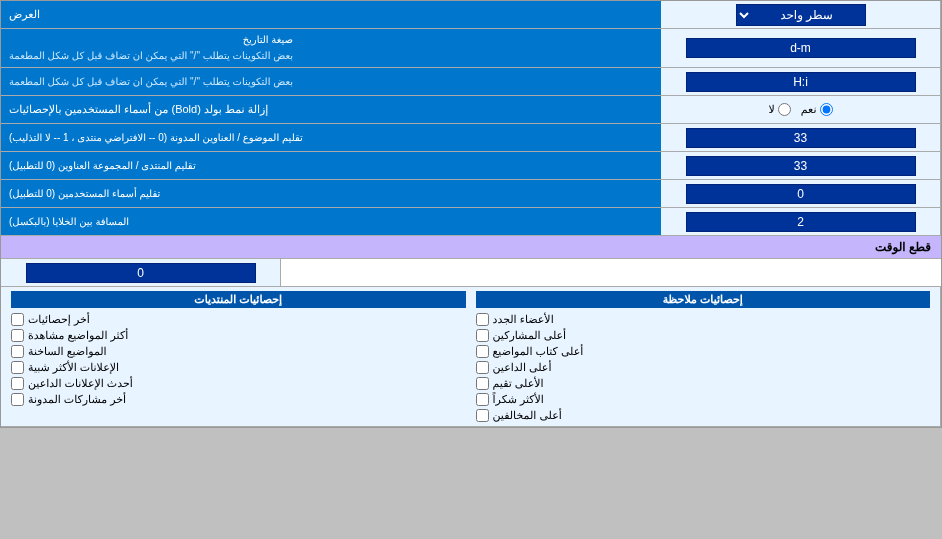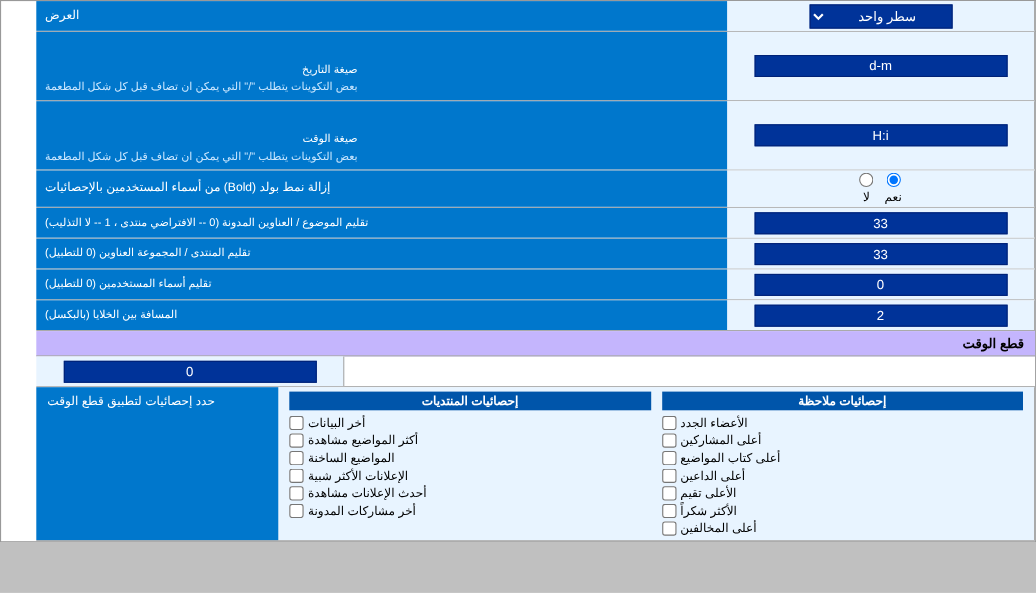--- a/index.html
+++ b/index.html
@@ -6,21 +6,20 @@
     body {
       font-family: Arial, Tahoma, sans-serif;
       background: #c0c0c0;
       direction: rtl;
       font-size: 12px;
     }
     .main-container {
       width: 942px;
       background: #fff;
       border: 1px solid #999;
-      padding-left: 32px;
     }
     .row {
       display: flex;
       flex-direction: row-reverse;
       border-bottom: 1px solid #aaa;
       min-height: 28px;
       align-items: stretch;
     }
     .label-cell {
       background: #0077cc;
@@ -78,21 +77,20 @@
       gap: 10px;
       direction: rtl;
     }
     .radio-cell label {
       color: #000;
       font-size: 11px;
       display: flex;
       align-items: center;
       gap: 3px;
       cursor: pointer;
-      flex-direction: column;
     }
     .section-header {
       background: #c4b5fd;
       color: #000;
       font-weight: bold;
       text-align: right;
       padding: 4px 10px;
       border-bottom: 1px solid #aaa;
       font-size: 12px;
     }
@@ -154,21 +152,20 @@
       gap: 4px;
       font-size: 11px;
       color: #000;
     }
     .checkbox-item input[type="checkbox"] {
       cursor: pointer;
     }
     .arab-label {
       direction: rtl;
       unicode-bidi: embed;
-      margin-top: 24px;
     }
   </style>
 </head>
 <body>
 
 <div class="main-container">
 
   <div class="row">
     <div class="label-cell">
       <span>العرض</span>
@@ -190,21 +187,20 @@
       </div>
     </div>
     <div class="input-cell">
       <input type="text" value="d-m" style="">
     </div>
   </div>
 
   <div class="row">
     <div class="label-cell small-text">
       <div class="double-label arab-label">
-        <span>صيغة الوقت</span>
         <span class="sub-label">بعض التكوينات يتطلب "/" التي يمكن ان تضاف قبل كل شكل المطعمة</span>
       </div>
     </div>
     <div class="input-cell">
       <input type="text" value="H:i" style="">
     </div>
   </div>
 
   <div class="row">
     <div class="label-cell">
@@ -262,48 +258,45 @@
     <span>قطع الوقت</span>
   </div>
 
   <div class="row">
     <div class="input-cell">
       <input type="text" value="0" style="">
     </div>
   </div>
 
   <div class="bottom-section">
-    <div class="stats-label-cell">
-      <span>حدد إحصائيات لتطبيق قطع الوقت</span>
-    </div>
     <div class="checkboxes-area">
 
       <div class="checkbox-col">
         <div class="checkbox-col-header">
           <span>إحصائيات المنتديات</span>
         </div>
         <div class="checkbox-item">
           <input type="checkbox" style="">
-          <span>أخر البيانات</span>
+          <span>أخر إحصائيات</span>
         </div>
         <div class="checkbox-item">
           <input type="checkbox" style="">
           <span>أكثر المواضيع مشاهدة</span>
         </div>
         <div class="checkbox-item">
           <input type="checkbox" style="">
           <span>المواضيع الساخنة</span>
         </div>
         <div class="checkbox-item">
           <input type="checkbox" style="">
           <span>الإعلانات الأكثر شبية</span>
         </div>
         <div class="checkbox-item">
           <input type="checkbox" style="">
-          <span>أحدث الإعلانات مشاهدة</span>
+          <span>أحدث الإعلانات الداعين</span>
         </div>
         <div class="checkbox-item">
           <input type="checkbox" style="">
           <span>أخر مشاركات المدونة</span>
         </div>
       </div>
 
       <div class="checkbox-col">
         <div class="checkbox-col-header">
           <span>إحصائيات ملاحظة</span>

